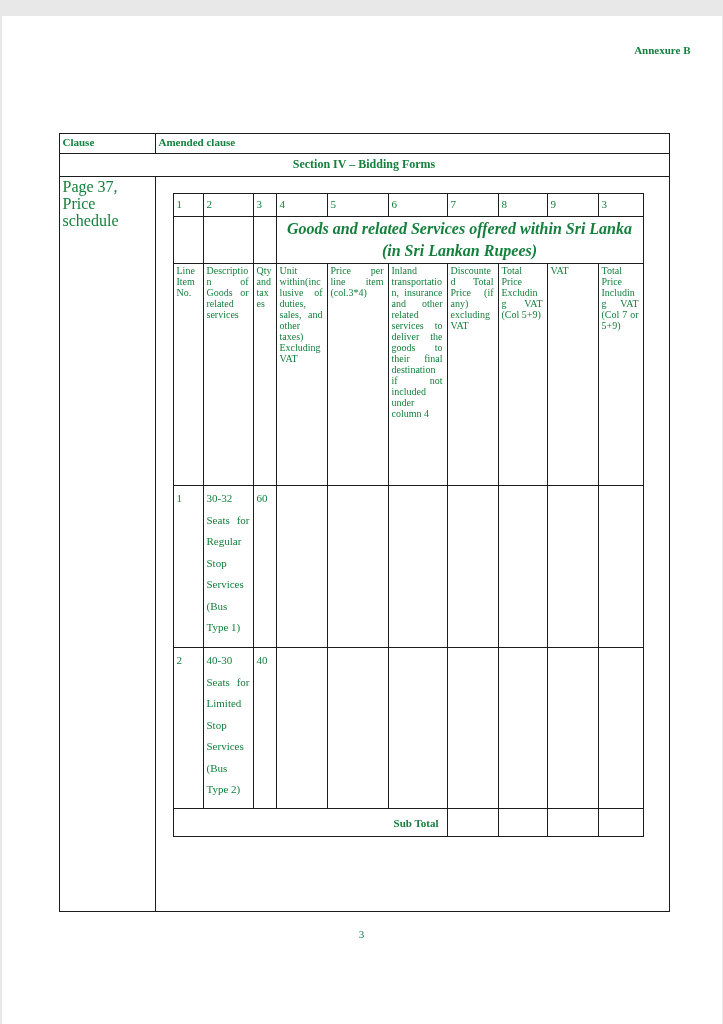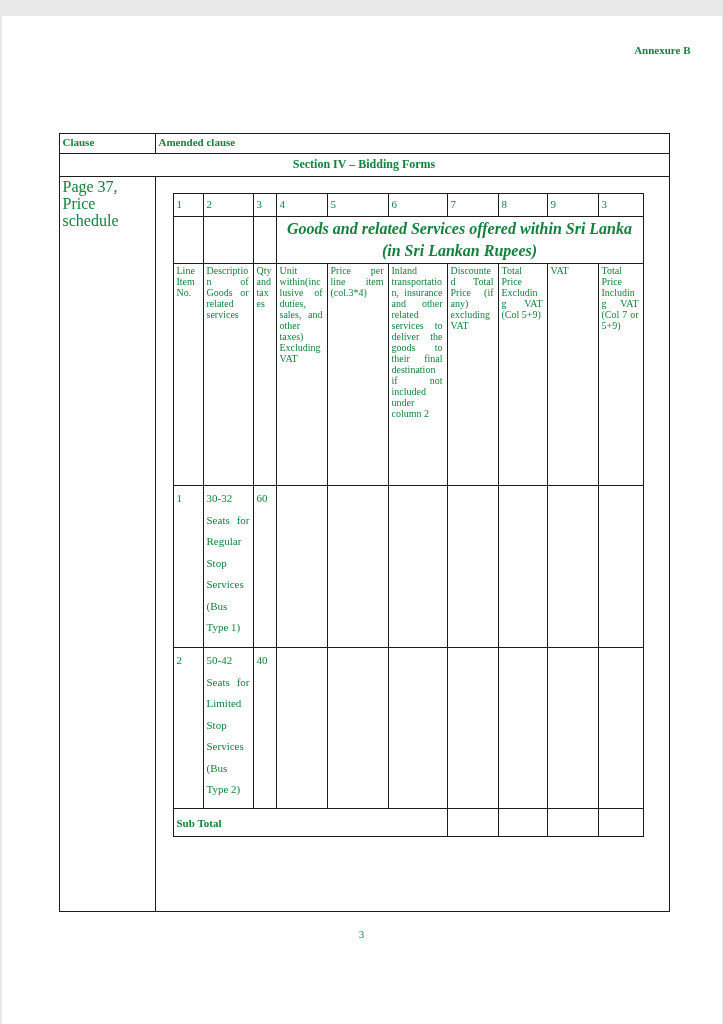--- a/index.html
+++ b/index.html
@@ -94,21 +94,21 @@
     font-size: 11px;
     line-height: 21.5px;
     text-align: justify;
     padding: 2px 3px;
   }
   .row-item-1 td { height: 157px; }
   .row-item-2 td { height: 156px; }
   .inner-table td.subtotal-label {
     font-size: 11px;
     font-weight: bold;
-    text-align: left;
+    text-align: right;
     vertical-align: middle;
     height: 25px;
     padding-right: 8px;
   }
   .inner-table td.subtotal-empty {
     vertical-align: middle;
   }
   .page-number {
     position: absolute;
     left: 0;
@@ -173,41 +173,41 @@
             <td class="num"></td>
             <td class="num"></td>
             <td class="group-title" colspan="7">Goods and related Services offered within Sri Lanka (in Sri Lankan Rupees)</td>
           </tr>
           <tr>
             <td class="colhead">Line Item No.</td>
             <td class="colhead">Description of Goods or related services</td>
             <td class="colhead">Qty and taxes</td>
             <td class="colhead">Unit within(inclusive of duties, sales, and other taxes) Excluding VAT</td>
             <td class="colhead">Price per line item (col.3*4)</td>
-            <td class="colhead">Inland transportation, insurance and other related services to deliver the goods to their final destination if not included under column 2</td>
+            <td class="colhead">Inland transportation, insurance and other related services to deliver the goods to their final destination if not included under column 4</td>
             <td class="colhead">Discounted Total Price (if any) excluding VAT</td>
             <td class="colhead">Total Price Excluding VAT (Col 5+9)</td>
             <td class="colhead">VAT</td>
             <td class="colhead">Total Price Including VAT (Col 7 or 5+9)</td>
           </tr>
           <tr class="row-item-1">
             <td class="data">1</td>
             <td class="data">30-32 Seats for Regular Stop Services (Bus Type 1)</td>
             <td class="data">60</td>
             <td class="data"></td>
             <td class="data"></td>
             <td class="data"></td>
             <td class="data"></td>
             <td class="data"></td>
             <td class="data"></td>
             <td class="data"></td>
           </tr>
           <tr class="row-item-2">
             <td class="data">2</td>
-            <td class="data">50-42 Seats for Limited Stop Services (Bus Type 2)</td>
+            <td class="data">40-30 Seats for Limited Stop Services (Bus Type 2)</td>
             <td class="data">40</td>
             <td class="data"></td>
             <td class="data"></td>
             <td class="data"></td>
             <td class="data"></td>
             <td class="data"></td>
             <td class="data"></td>
             <td class="data"></td>
           </tr>
           <tr>

